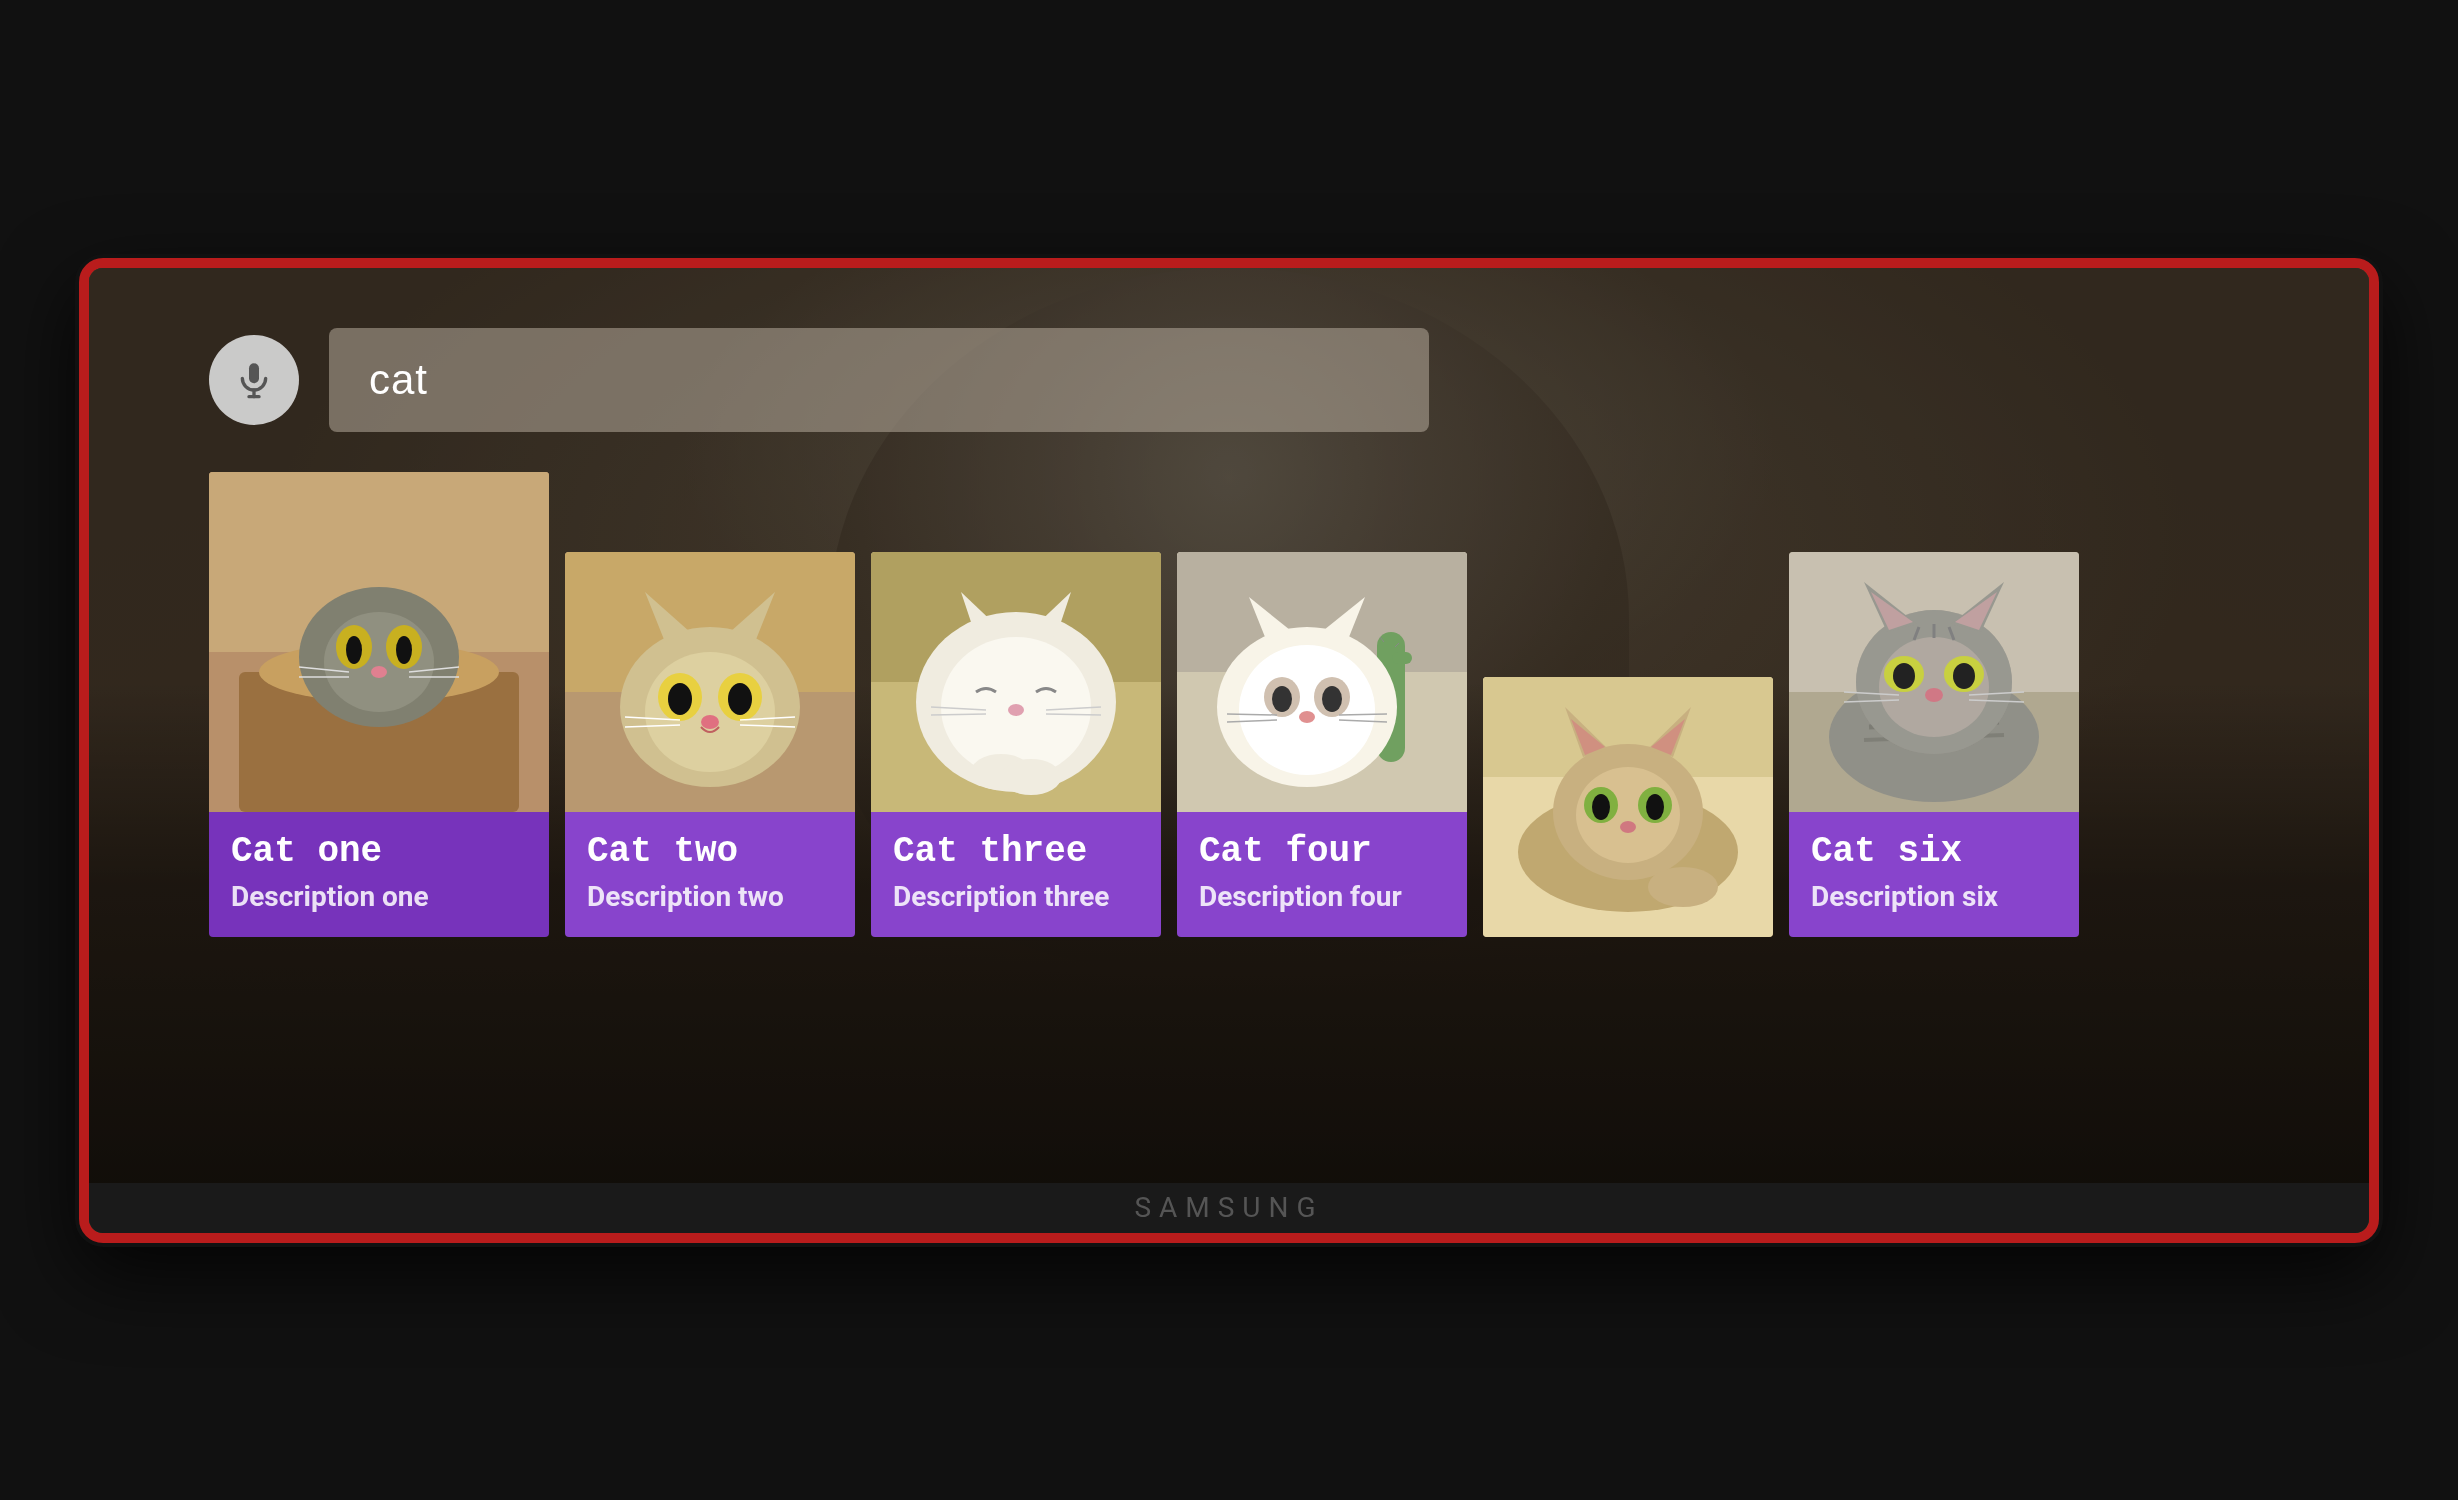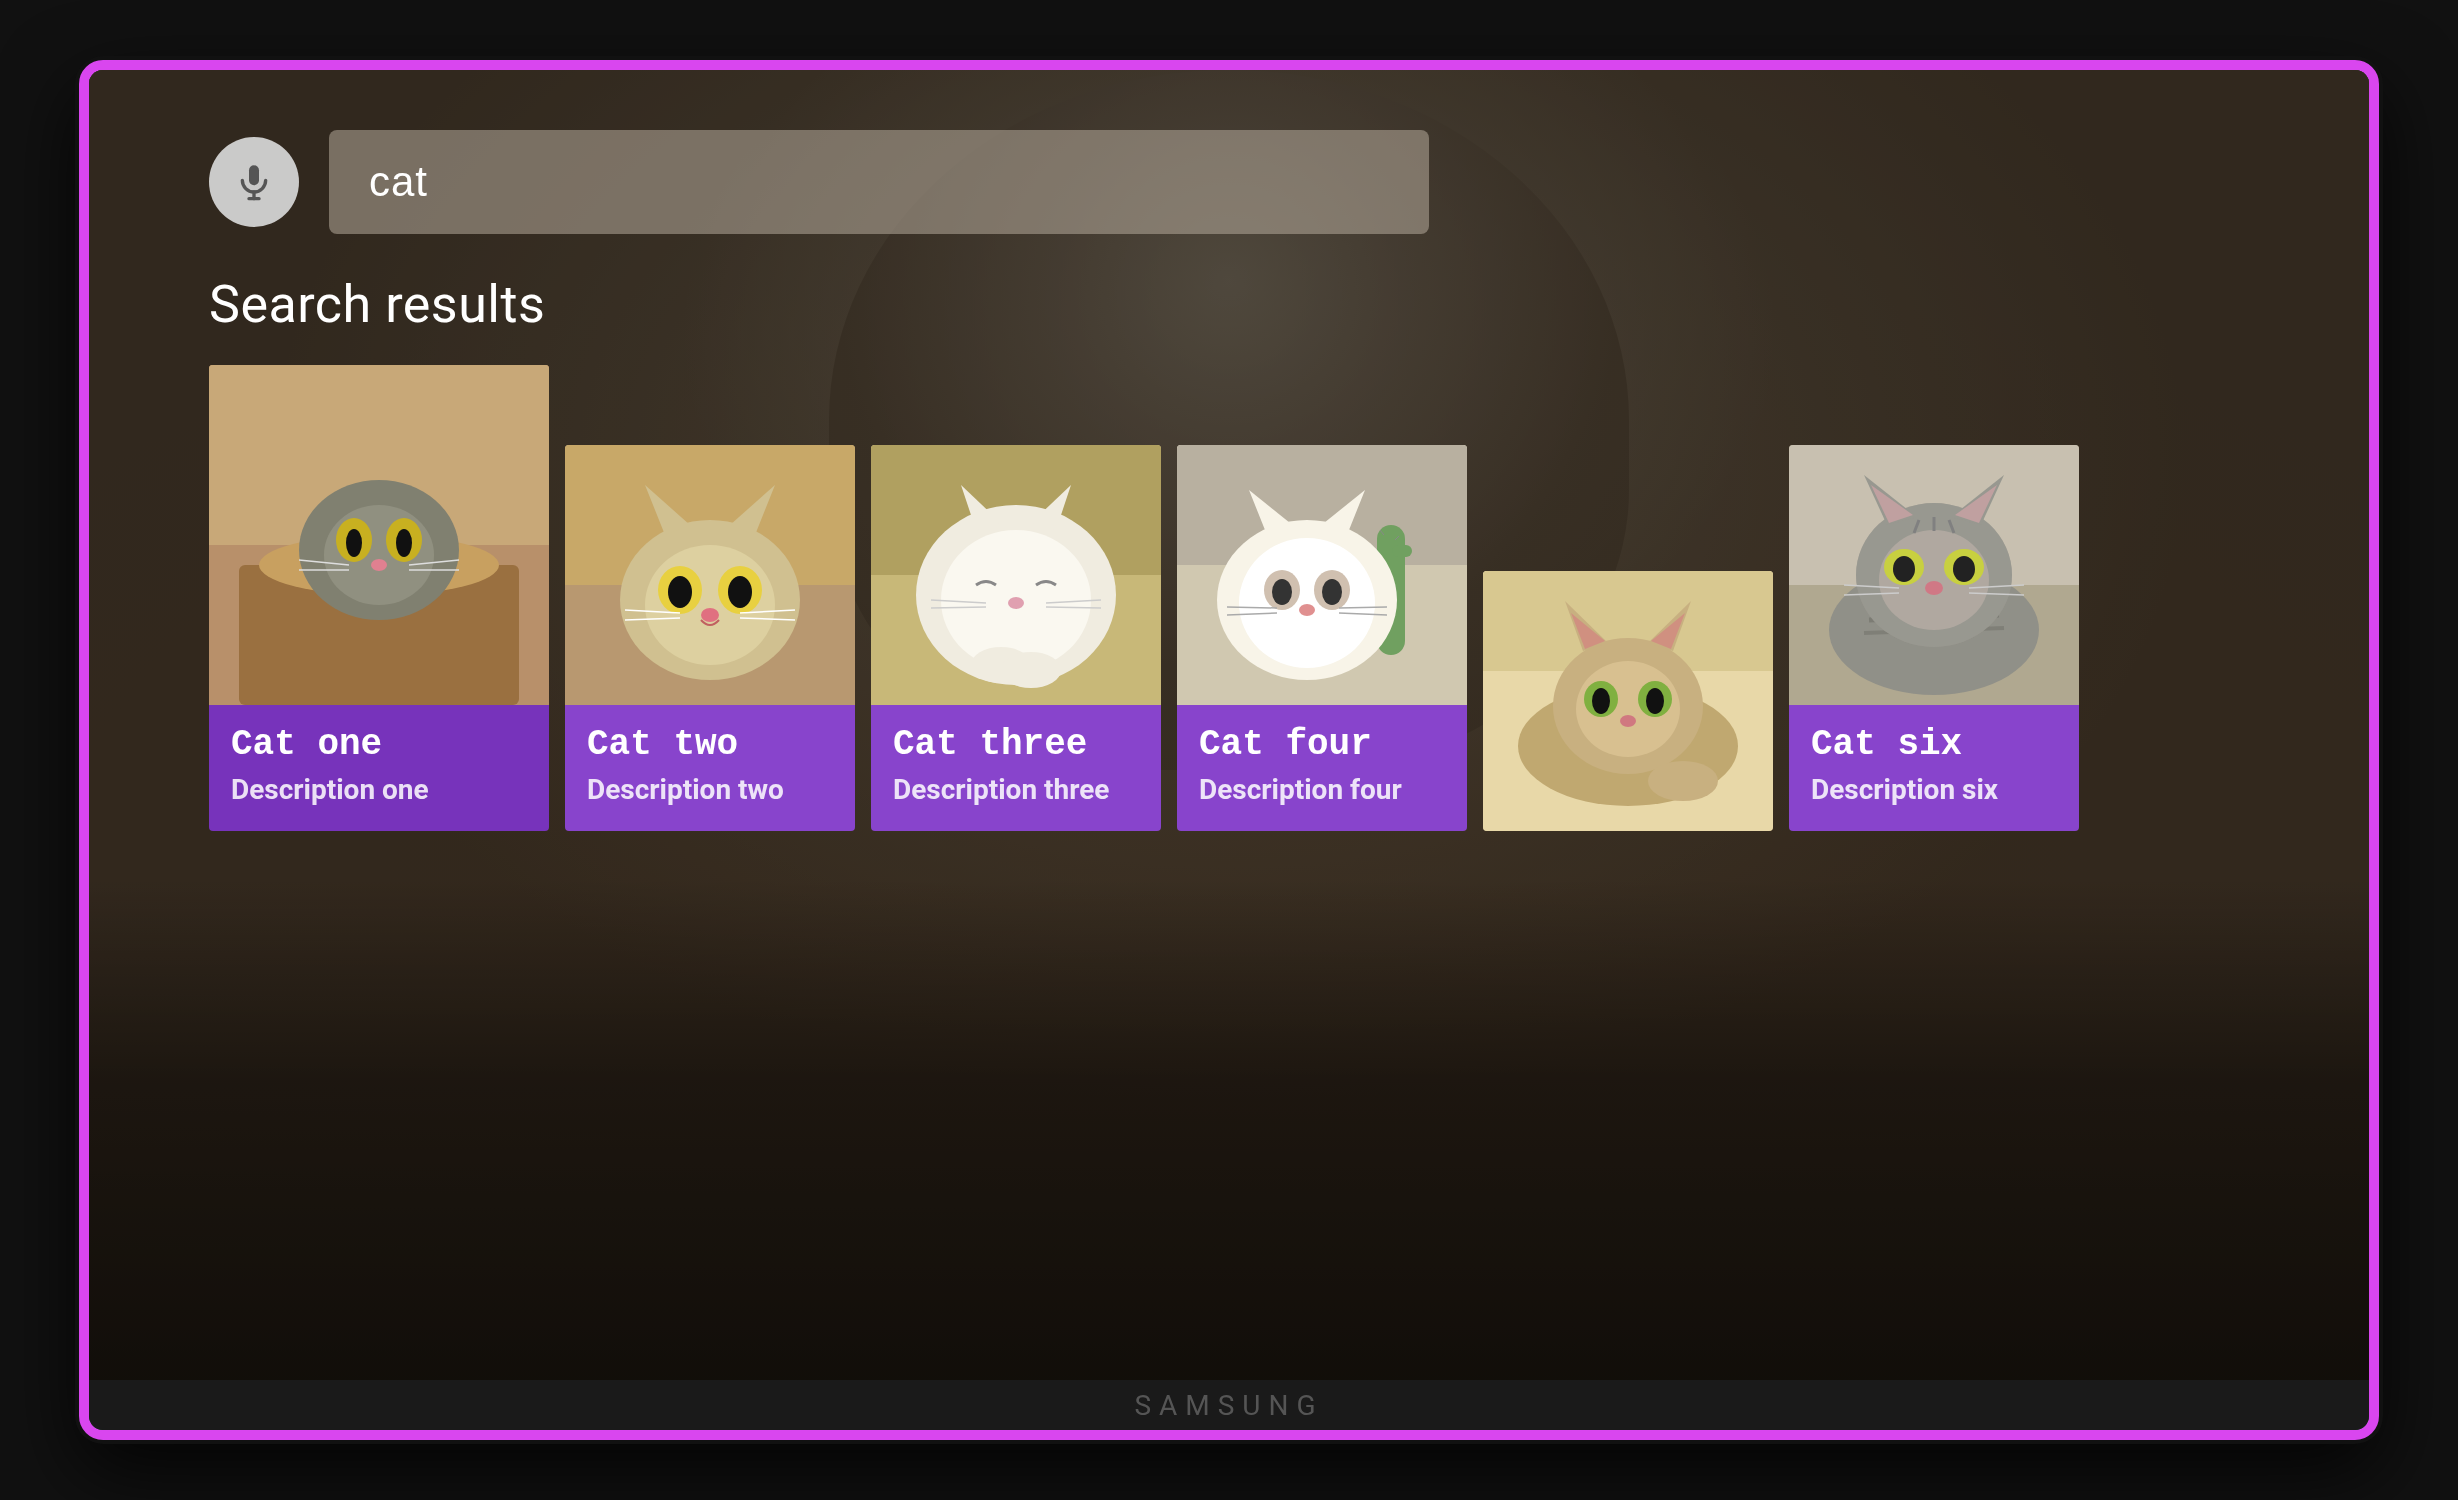--- a/index.html
+++ b/index.html
@@ -9,24 +9,24 @@
       height: 1500px;
       background: #111;
       display: flex;
       align-items: center;
       justify-content: center;
       font-family: 'Roboto', Arial, sans-serif;
     }
 
     .tv-frame {
       width: 2300px;
-      height: 1380px;
+      height: 985px;
       background: #14532d;
       border-radius: 24px;
-      border: 10px solid #d946ef;
+      border: 10px solid #b91c1c;
       box-shadow: 0 0 0 4px #111, 0 30px 80px rgba(0,0,0,0.8);
       position: relative;
       overflow: hidden;
       display: flex;
       flex-direction: column;
     }
 
     .tv-screen {
       flex: 1;
       position: relative;
@@ -274,21 +274,20 @@
             <line x1="12" y1="18" x2="12" y2="22" stroke="#555" stroke-width="2" stroke-linecap="round"></line>
             <line x1="9" y1="22" x2="15" y2="22" stroke="#555" stroke-width="2" stroke-linecap="round"></line>
           </svg>
         </div>
         <div class="search-input-container">
           <input class="search-input" type="text" value="cat" style="">
         </div>
       </div>
 
       <div class="results-section">
-        <h2 class="results-title">Search results</h2>
 
         <div class="results-grid">
 
           <div class="card card-first">
             <div class="card-image cat-img-1">
               <svg class="cat-svg" viewBox="0 0 340 340" preserveAspectRatio="xMidYMid slice">
 
                 <rect width="340" height="340" fill="#b8906a"></rect>
 
                 <rect width="340" height="180" fill="#c8a878"></rect>

